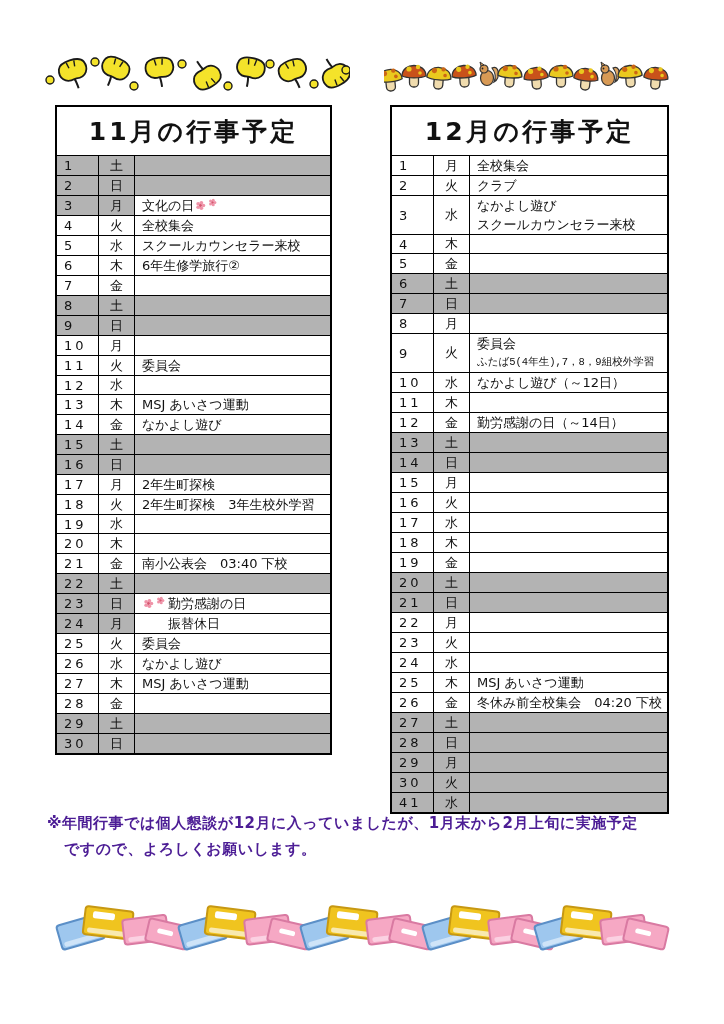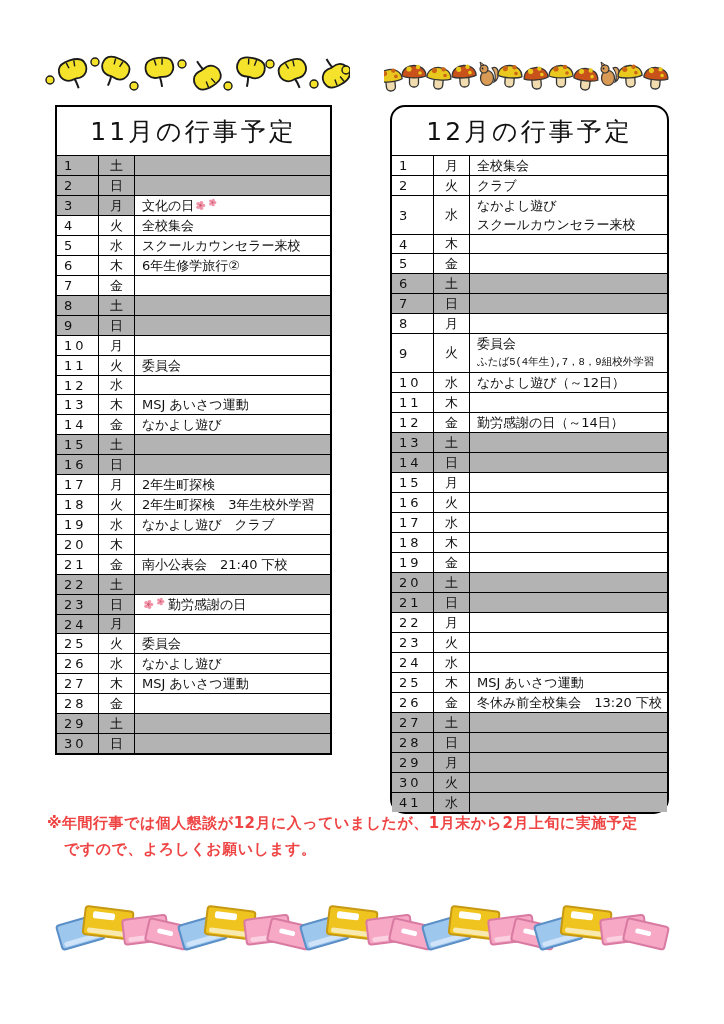--- a/index.html
+++ b/index.html
@@ -7,42 +7,42 @@
   body { font-family:"DejaVu Sans","Liberation Sans",sans-serif; }
   .page { position:relative; width:724px; height:1024px; background:#ffffff; overflow:hidden; }
 
   
   .deco-top-left  { position:absolute; left:42px;  top:50px; width:308px; height:50px; }
   .deco-top-right { position:absolute; left:384px; top:50px; width:286px; height:50px; }
 
   
   .cal { position:absolute; top:105px; border:2px solid #000; background:#fff; }
   .cal-nov { left:55px;  width:277px; }
-  .cal-dec { left:390px; width:279px;border-radius:15px; }
+  .cal-dec { left:390px; width:279px; }
   .cal-title { height:49px; border-bottom:1px solid #000; display:flex; align-items:center;
                justify-content:center; font-size:25px; letter-spacing:3px; color:#111;
-               font-weight:400; white-space:nowrap; }
+               font-weight:700; white-space:nowrap; }
   .cal-row { display:flex; border-bottom:1px solid #000; min-height:19px; }
   .cal-row:last-child { border-bottom:none; }
   .cell { font-size:13px; color:#111; }
   .day-cell { width:42px; border-right:1px solid #000; padding-left:7px; letter-spacing:3px;
               display:flex; align-items:center; }
   .wd-cell  { width:36px; border-right:1px solid #000; display:flex; align-items:center;
               justify-content:center; }
   .ev-cell  { flex:1; display:flex; flex-direction:column; justify-content:center; }
   .ev-line  { height:19px; line-height:19px; padding-left:7px; white-space:pre; overflow:hidden; }
   .ev-line.small { font-size:10.5px;font-family:Liberation Mono, monospace; }
   .shade-full .day-cell, .shade-full .wd-cell, .shade-full .ev-cell { background:#b3b3b3; }
   .shade-head .day-cell, .shade-head .wd-cell { background:#b3b3b3; }
 
   .flower { width:11px; height:11px; display:inline-block; vertical-align:-1px; margin:0 1px; }
   .flower.f2 { width:9px; height:9px; vertical-align:3px; margin-right:3px; }
 
   
-  .note { position:absolute; left:47px; top:810px; width:660px; color:#ef4444;
+  .note { position:absolute; left:47px; top:810px; width:660px; color:#4c1d95;
           font-weight:bold; font-size:15px; line-height:1.75; letter-spacing:0.5px; }
   .note .line2 { padding-left:17px; }
 
   
   .deco-bottom { position:absolute; left:52px; top:900px; width:620px; height:80px; }
 </style>
 </head>
 <body>
 
 <div class="page">
@@ -247,36 +247,33 @@
         <div class="cal-row">
           <div class="cell day-cell">18</div>
           <div class="cell wd-cell">火</div>
           <div class="cell ev-cell">
             <div class="ev-line">2年生町探検　3年生校外学習</div>
           </div>
         </div>
         <div class="cal-row">
           <div class="cell day-cell">19</div>
           <div class="cell wd-cell">水</div>
-          <div class="cell ev-cell">
-            <div class="ev-line">なかよし遊び　クラブ</div>
-          </div>
         </div>
         <div class="cal-row">
           <div class="cell day-cell">20</div>
           <div class="cell wd-cell">木</div>
           <div class="cell ev-cell">
             <div class="ev-line"></div>
           </div>
         </div>
         <div class="cal-row">
           <div class="cell day-cell">21</div>
           <div class="cell wd-cell">金</div>
           <div class="cell ev-cell">
-            <div class="ev-line">南小公表会　21:40 下校</div>
+            <div class="ev-line">南小公表会　03:40 下校</div>
           </div>
         </div>
         <div class="cal-row shade-full">
           <div class="cell day-cell">22</div>
           <div class="cell wd-cell">土</div>
           <div class="cell ev-cell">
             <div class="ev-line"></div>
           </div>
         </div>
         <div class="cal-row shade-head">
@@ -296,20 +293,23 @@
                 <circle cx="3.41" cy="7.88" r="2" fill="#ef93a8"></circle>
                 <circle cx="3.41" cy="4.12" r="2" fill="#ef93a8"></circle>
                 <circle cx="6.99" cy="2.96" r="2" fill="#ef93a8"></circle>
                 <circle cx="6" cy="6" r="1.6" fill="#d6566f"></circle>
               </svg>勤労感謝の日</div>
           </div>
         </div>
         <div class="cal-row shade-head">
           <div class="cell day-cell">24</div>
           <div class="cell wd-cell">月</div>
+          <div class="cell ev-cell">
+            <div class="ev-line">　　振替休日</div>
+          </div>
         </div>
         <div class="cal-row">
           <div class="cell day-cell">25</div>
           <div class="cell wd-cell">火</div>
           <div class="cell ev-cell">
             <div class="ev-line">委員会</div>
           </div>
         </div>
         <div class="cal-row">
           <div class="cell day-cell">26</div>
@@ -523,21 +523,21 @@
           <div class="cell day-cell">25</div>
           <div class="cell wd-cell">木</div>
           <div class="cell ev-cell">
             <div class="ev-line">MSJ あいさつ運動</div>
           </div>
         </div>
         <div class="cal-row">
           <div class="cell day-cell">26</div>
           <div class="cell wd-cell">金</div>
           <div class="cell ev-cell">
-            <div class="ev-line">冬休み前全校集会　13:20 下校</div>
+            <div class="ev-line">冬休み前全校集会　04:20 下校</div>
           </div>
         </div>
         <div class="cal-row shade-full">
           <div class="cell day-cell">27</div>
           <div class="cell wd-cell">土</div>
           <div class="cell ev-cell">
             <div class="ev-line"></div>
           </div>
         </div>
         <div class="cal-row shade-full">

